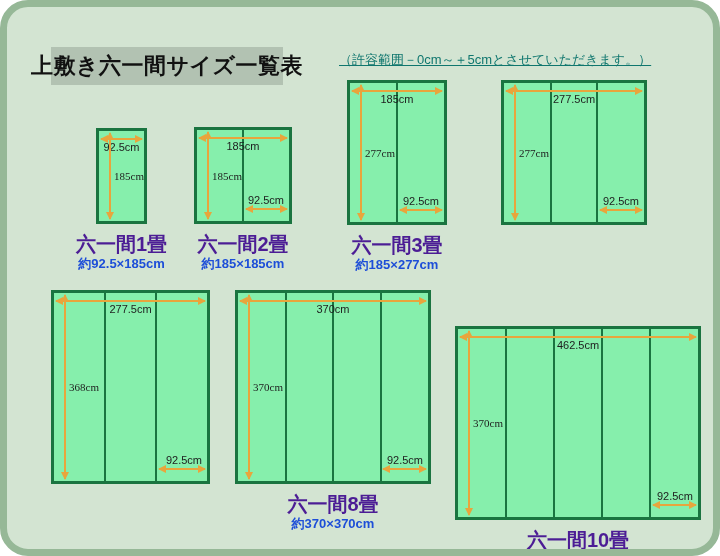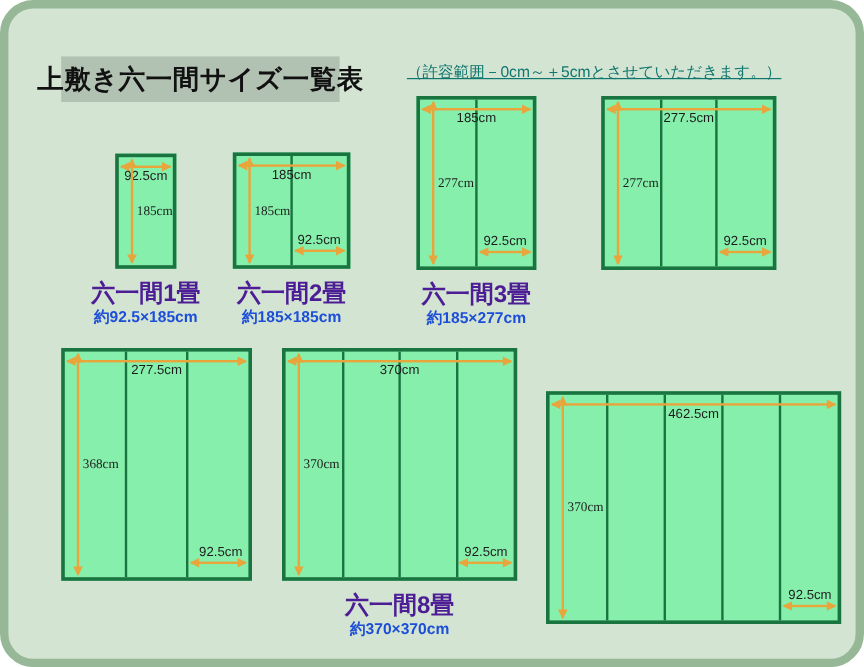--- a/index.html
+++ b/index.html
@@ -159,15 +159,16 @@
           <div class="divider" style="left: 95px;"></div>
           <div class="divider" style="left: 143px;"></div>
           <div class="divider" style="left: 191px;"></div>
           <div class="h-dim" style="left: 2px; right: 2px; top: 7px;"></div>
           <div class="dim-label top-label">462.5cm</div>
           <div class="v-dim" style="left: 10px; top: 2px; bottom: 2px;"></div>
           <div class="dim-label left-label">370cm</div>
           <div class="h-dim" style="right: 2px; bottom: 11px; width: 43px;"></div>
           <div class="dim-label panel-label">92.5cm</div>
         </div>
+        <div class="fig-name">六一間10畳</div>
       </div>
     </div>
 </div>
 
 </body></html>

